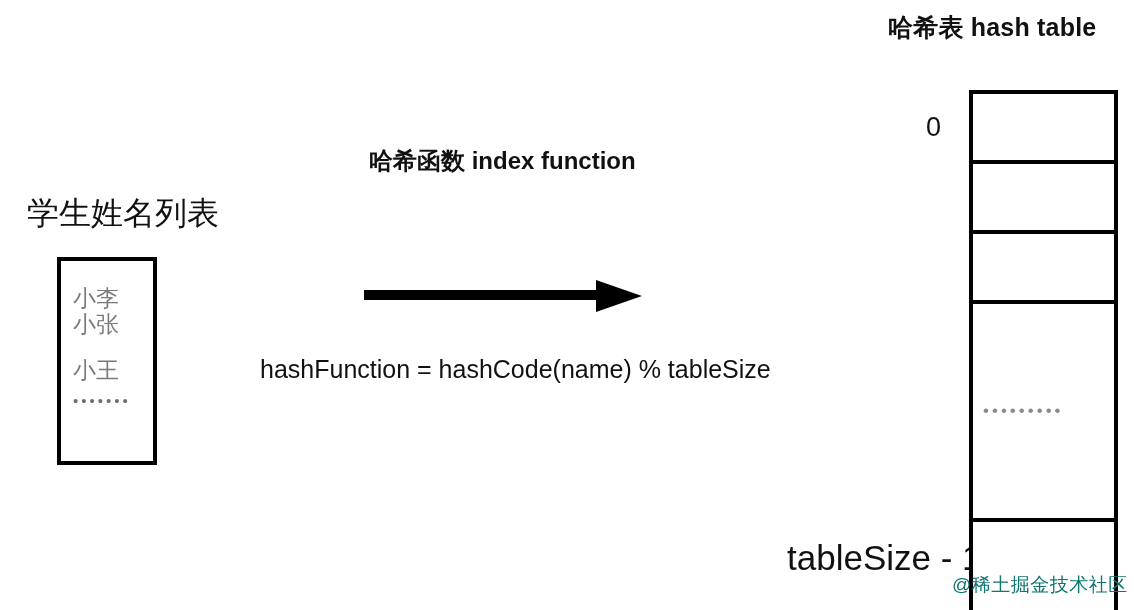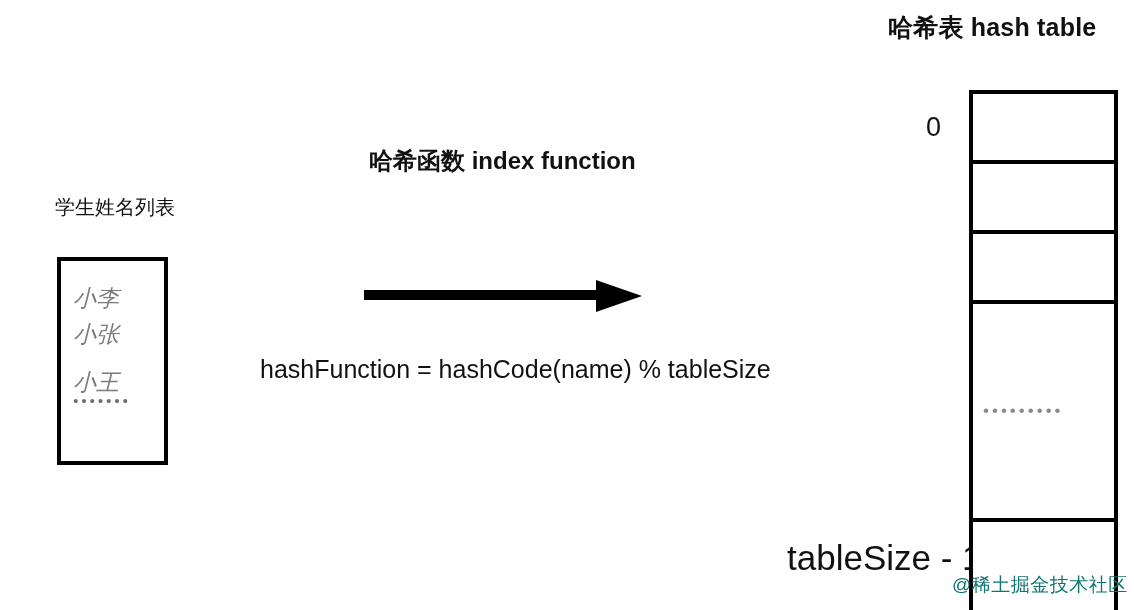--- a/index.html
+++ b/index.html
@@ -102,44 +102,42 @@
     left: 364px;
     top: 278px;
     width: 278px;
     height: 36px;
   }
 
   
   #student-list-title {
     left: 27px;
     top: 196px;
-    font-size: 20px;
-    margin-left: 28px;
+    font-size: 32px;
   }
   #student-list-box {
     position: absolute;
     left: 57px;
     top: 257px;
-    width: 111px;
+    width: 100px;
     height: 208px;
     border: 4px solid #000;
     box-sizing: border-box;
     background: #ffffff;
-    font-style: italic;
   }
   .student-name {
     position: absolute;
     left: 12px;
     font-size: 23px;
     color: #7b7b7b;
     white-space: nowrap;
   }
   .student-name.n0 { top: 22px; }
-  .student-name.n1 { top: 58px; }
-  .student-name.n2 { top: 106px; }
+  .student-name.n1 { top: 48px; }
+  .student-name.n2 { top: 94px; }
   #student-list-dots {
     position: absolute;
     left: 12px;
     top: 131px;
     font-size: 15px;
     letter-spacing: 3px;
     color: #6f6f6f;
   }
 
   

